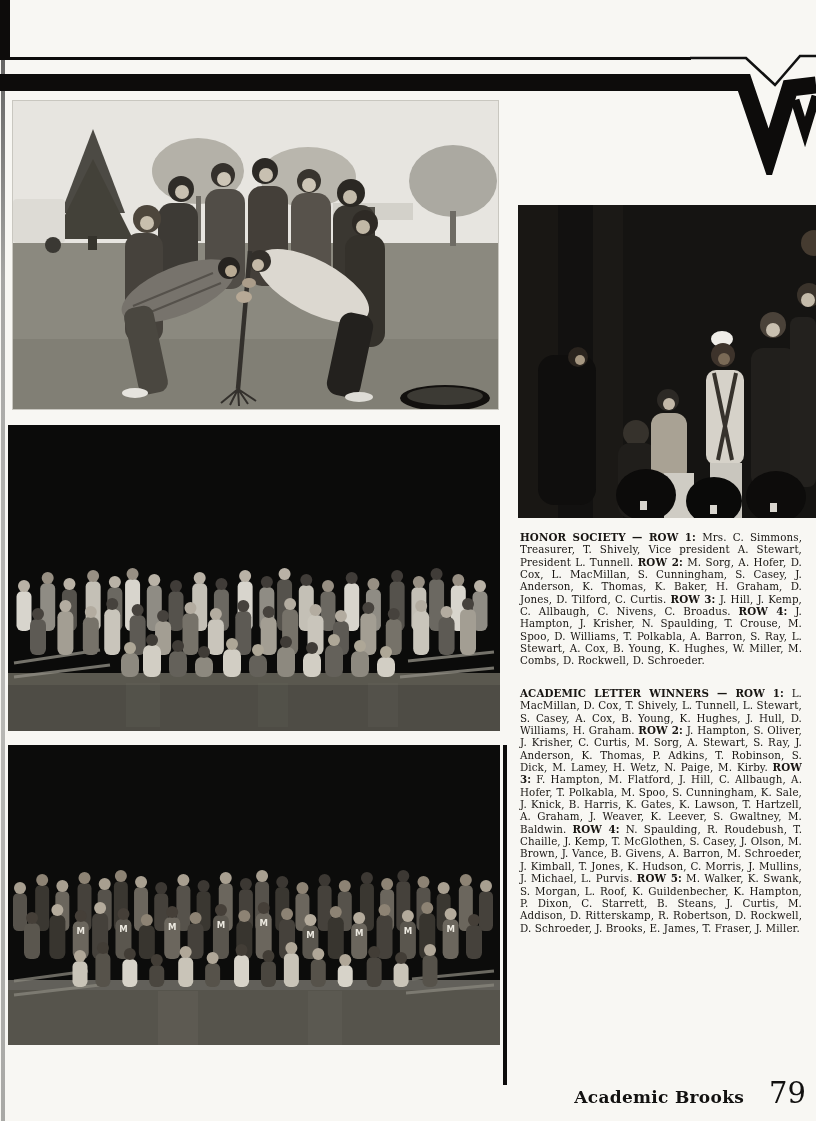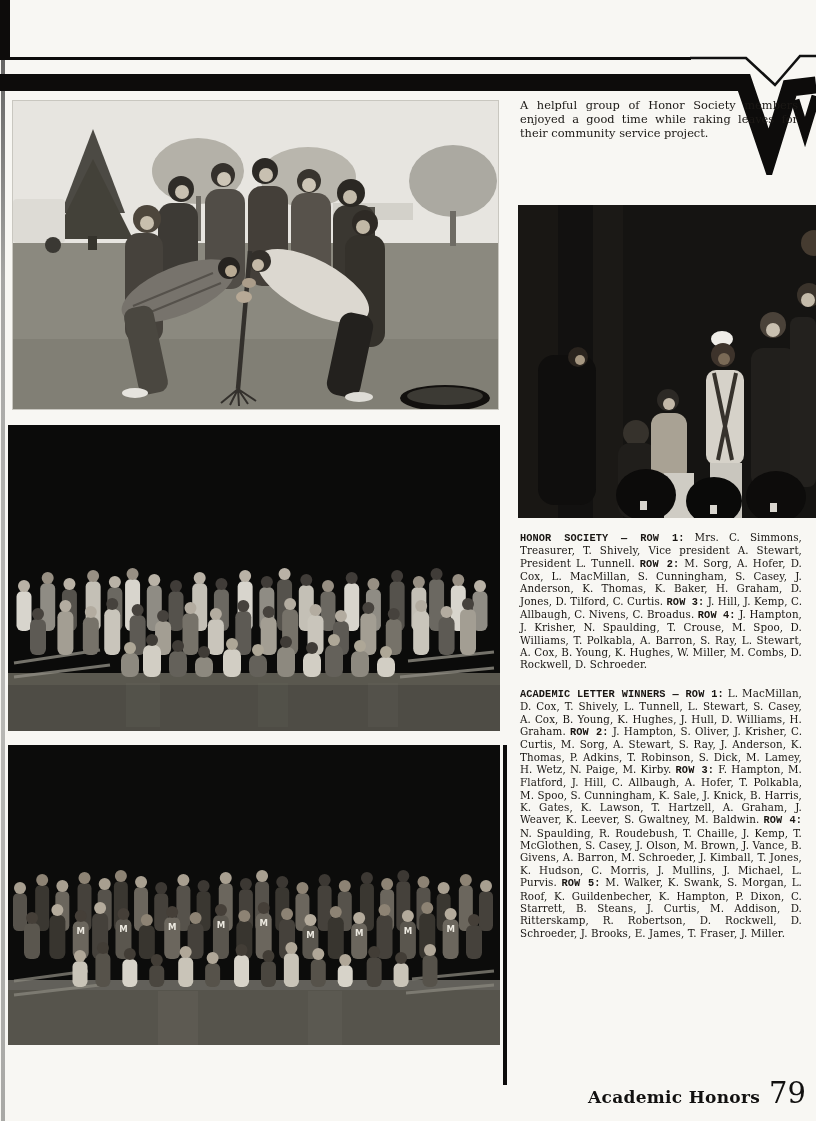--- a/index.html
+++ b/index.html
@@ -15,27 +15,27 @@
   .intro{
     position:absolute;left:520px;top:99px;width:278px;
     font:11.4px/13.9px "DejaVu Serif",serif;color:#1b1815;text-align:justify;
   }
   .intro p{margin:0 0 14px 0;}
   .caption{
     position:absolute;left:520px;width:282px;
     font:10.3px/12.35px "DejaVu Serif",serif;color:#181512;text-align:justify;
     letter-spacing:.1px;
   }
-  .caption b{font-weight:700;font-family:Liberation Mono, monospace;}
+  .caption b{font-weight:700;}
   .footer{
     position:absolute;top:1076px;right:10px;display:flex;align-items:baseline;gap:9px;
     color:#121110;font-family:"DejaVu Serif",serif;
   }
   .footer .sec{font-size:17px;font-weight:700;letter-spacing:.3px;}
-  .footer .num{font-size:29px;font-weight:400;}
+  .footer .num{font-size:29px;font-weight:400;margin-left:16px;}
   .jacket-letter{font:700 8.5px "DejaVu Sans",sans-serif;fill:#ece9e0;}
 </style>
 </head>
 <body>
 
 <div class="abs" style="left:1px;top:0;width:4px;height:1121px;background:linear-gradient(#1c1c1c,#8a8a88 25%,#a5a5a2 60%,#8e8e8b);opacity:.75;"></div>
 <div class="abs bar" style="left:0;top:0;width:10px;height:57px;"></div>
 
 <div class="abs bar" style="left:0;top:57px;width:691px;height:3px;"></div>
 <div class="abs bar" style="left:0;top:74px;width:691px;height:17px;"></div>
@@ -367,21 +367,20 @@
       <rect x="385.5769230769231" y="218" width="15" height="24" rx="5.769230769230769" fill="#c9c4b8"></rect>
       <circle cx="393.0769230769231" cy="213" r="6" fill="#423d36"></circle>
       <rect x="414.5" y="210" width="15" height="32" rx="5.769230769230769" fill="#56524a"></rect>
       <circle cx="422" cy="205" r="6" fill="#b0a798"></circle>
     </svg>
 </div>
 
 <div class="abs bar" style="left:503px;top:745px;width:4px;height:340px;"></div>
 
 <div class="intro">
-  <p>A helpful group of Honor Society members enjoyed a good time while raking leaves for their community service project.</p>
 </div>
 
 <div class="photo" style="left:518px;top:205px;width:298px;height:313px;background:#141311;">
   <svg width="298" height="313" viewBox="0 0 298 313">
     <rect width="298" height="313" fill="#151412"></rect>
     <g>
       <rect x="0" width="40" height="313" fill="#191714"></rect>
       <rect x="40" width="35" height="313" fill="#121110"></rect>
       <rect x="75" width="30" height="313" fill="#1b1916"></rect>
     </g>
@@ -418,15 +417,15 @@
       <rect x="252" y="298" width="7" height="9" fill="#d9d6cf"></rect>
     </g>
   </svg>
 </div>
 
 <div class="caption" style="top:531px;"><b>HONOR SOCIETY — ROW 1:</b><span> Mrs. C. Simmons, Treasurer, T. Shively, Vice president A. Stewart, President L. Tunnell. </span><b>ROW 2:</b><span> M. Sorg, A. Hofer, D. Cox, L. MacMillan, S. Cunningham, S. Casey, J. Anderson, K. Thomas, K. Baker, H. Graham, D. Jones, D. Tilford, C. Curtis. </span><b>ROW 3:</b><span> J. Hill, J. Kemp, C. Allbaugh, C. Nivens, C. Broadus. </span><b>ROW 4:</b><span> J. Hampton, J. Krisher, N. Spaulding, T. Crouse, M. Spoo, D. Williams, T. Polkabla, A. Barron, S. Ray, L. Stewart, A. Cox, B. Young, K. Hughes, W. Miller, M. Combs, D. Rockwell, D. Schroeder.</span></div>
 
 <div class="caption" style="top:687px;"><b>ACADEMIC LETTER WINNERS — ROW 1:</b><span> L. MacMillan, D. Cox, T. Shively, L. Tunnell, L. Stewart, S. Casey, A. Cox, B. Young, K. Hughes, J. Hull, D. Williams, H. Graham. </span><b>ROW 2:</b><span> J. Hampton, S. Oliver, J. Krisher, C. Curtis, M. Sorg, A. Stewart, S. Ray, J. Anderson, K. Thomas, P. Adkins, T. Robinson, S. Dick, M. Lamey, H. Wetz, N. Paige, M. Kirby. </span><b>ROW 3:</b><span> F. Hampton, M. Flatford, J. Hill, C. Allbaugh, A. Hofer, T. Polkabla, M. Spoo, S. Cunningham, K. Sale, J. Knick, B. Harris, K. Gates, K. Lawson, T. Hartzell, A. Graham, J. Weaver, K. Leever, S. Gwaltney, M. Baldwin. </span><b>ROW 4:</b><span> N. Spaulding, R. Roudebush, T. Chaille, J. Kemp, T. McGlothen, S. Casey, J. Olson, M. Brown, J. Vance, B. Givens, A. Barron, M. Schroeder, J. Kimball, T. Jones, K. Hudson, C. Morris, J. Mullins, J. Michael, L. Purvis. </span><b>ROW 5:</b><span> M. Walker, K. Swank, S. Morgan, L. Roof, K. Guildenbecher, K. Hampton, P. Dixon, C. Starrett, B. Steans, J. Curtis, M. Addison, D. Ritterskamp, R. Robertson, D. Rockwell, D. Schroeder, J. Brooks, E. James, T. Fraser, J. Miller.</span></div>
 
 <div class="footer">
-  <span class="sec">Academic Honors</span>
+  <span class="sec">Academic Brooks</span>
   <span class="num">79</span>
 </div>
 
 </body></html>

